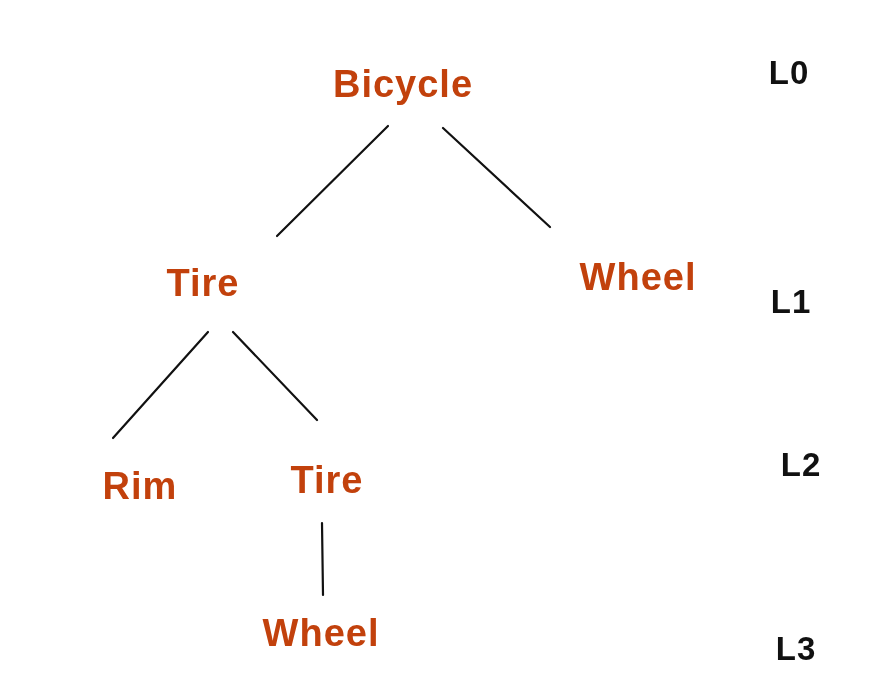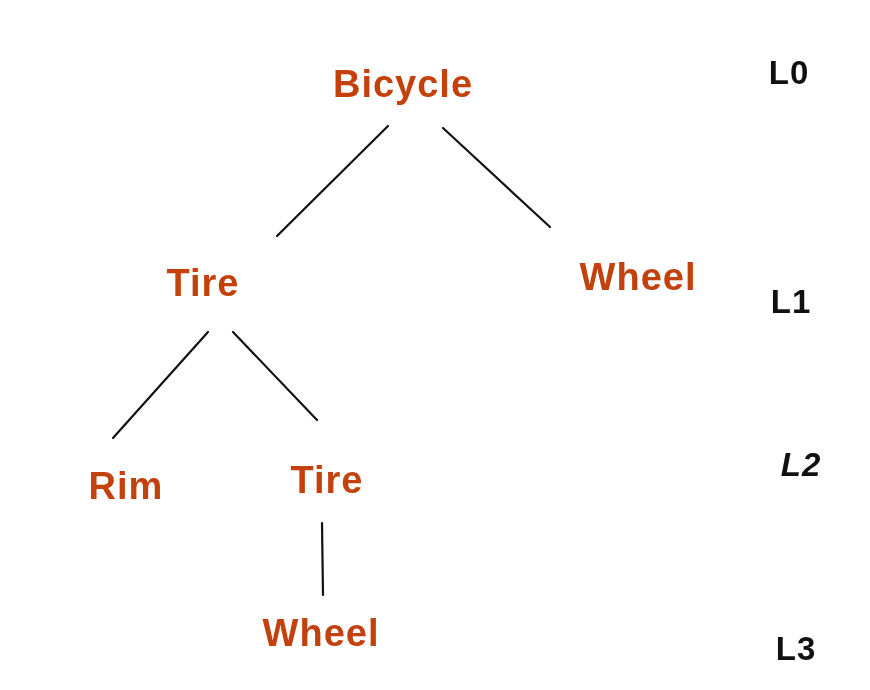--- a/index.html
+++ b/index.html
@@ -46,27 +46,27 @@
     font-size: 33px;
     font-weight: 600;
     letter-spacing: 1px;
     white-space: nowrap;
     color: #111111;
   }
   
   .pos-bicycle { left: 403px; top: 84px; }
   .pos-wheel   { left: 203px; top: 283px; }
   .pos-frame   { left: 638px; top: 277px; }
-  .pos-rim     { left: 126px; top: 486px; }
+  .pos-rim     { left: 140px; top: 486px; }
   .pos-tire    { left: 327px; top: 480px; }
   .pos-tube    { left: 321px; top: 633px; }
   
   .pos-l0 { left: 789px; top: 73px; }
   .pos-l1 { left: 791px; top: 302px; }
-  .pos-l2 { left: 801px; top: 465px; font-style: italic; }
+  .pos-l2 { left: 801px; top: 465px; }
   .pos-l3 { left: 796px; top: 642px; margin-top: 7px; }
 </style>
 </head>
 <body>
 
 <div class="canvas">
 
   <svg class="edges" viewBox="0 0 870 690" xmlns="http://www.w3.org/2000/svg">
     <line x1="388" y1="126" x2="277" y2="236"></line>
     <line x1="443" y1="128" x2="550" y2="227"></line>

